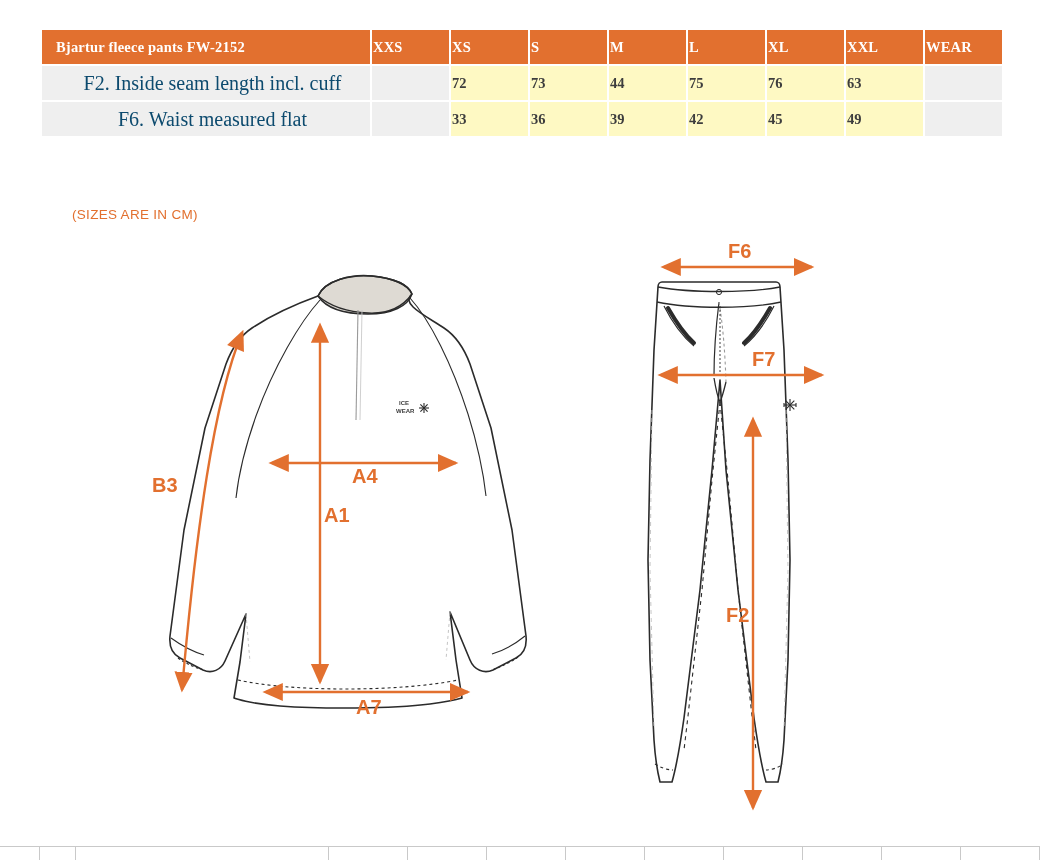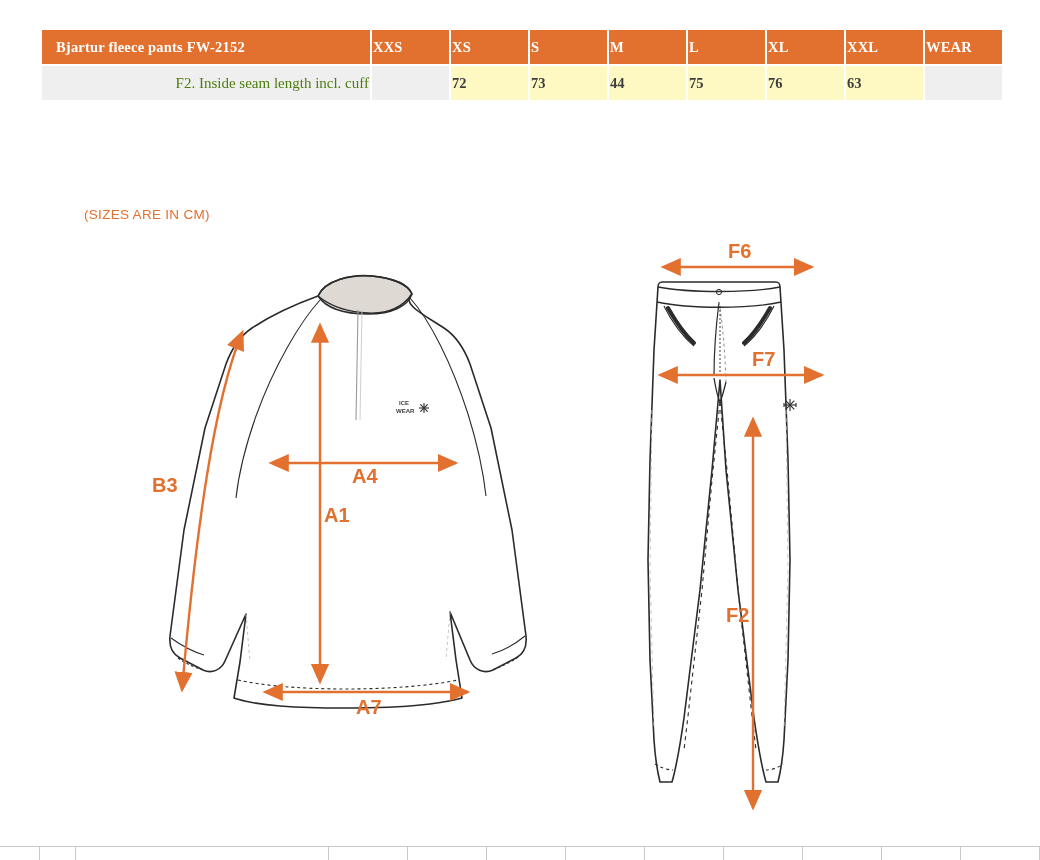--- a/index.html
+++ b/index.html
@@ -43,45 +43,44 @@
     font-weight: bold;
     font-size: 14.5px;
     letter-spacing: .2px;
   }
   table.size-table thead th.name-col {
     text-align: left;
     padding-left: 14px;
     font-size: 14.5px;
   }
   table.size-table tbody td.name-col {
-    text-align: right;
+    text-align: center;
     padding-left: 14px;
     background: #efefef;
-    color: #4d7c0f;
-    font-size: 15px;
+    color: #0c4a6e;
+    font-size: 20px;
   }
   table.size-table tbody td.val {
     background: #fef9c3;
     font-weight: bold;
     font-size: 14.5px;
     color: #3d3d3d;
   }
   table.size-table tbody td.empty {
     background: #efefef;
   }
   .col-name { width: 330px; }
   .col-size { width: 79px; }
 
   .units-note {
     position: absolute;
     left: 72px; top: 207px;
     color: #e2702f;
     font-size: 13.5px;
     letter-spacing: .3px;
-    margin-left: 12px;
   }
 
   
   .diagram {
     position: absolute;
     left: 0; top: 230px;
     width: 1040px; height: 600px;
   }
   .diagram svg { display: block; }
 
@@ -145,20 +144,31 @@
       <tbody>
         <tr>
           <td class="name-col">F2. Inside seam length incl. cuff</td>
           <td class="empty"></td>
           <td class="val">72</td>
           <td class="val">73</td>
           <td class="val">44</td>
           <td class="val">75</td>
           <td class="val">76</td>
           <td class="val">63</td>
+          <td class="empty"></td>
+        </tr>
+        <tr>
+          <td class="name-col">F6. Waist measured flat</td>
+          <td class="empty"></td>
+          <td class="val">33</td>
+          <td class="val">36</td>
+          <td class="val">39</td>
+          <td class="val">42</td>
+          <td class="val">45</td>
+          <td class="val">49</td>
           <td class="empty"></td>
         </tr>
       </tbody>
     </table>
   </div>
 
   <div class="units-note">(SIZES ARE IN CM)</div>
 
   <div class="diagram">
     <svg width="1040" height="600" viewBox="0 0 1040 600" xmlns="http://www.w3.org/2000/svg">

